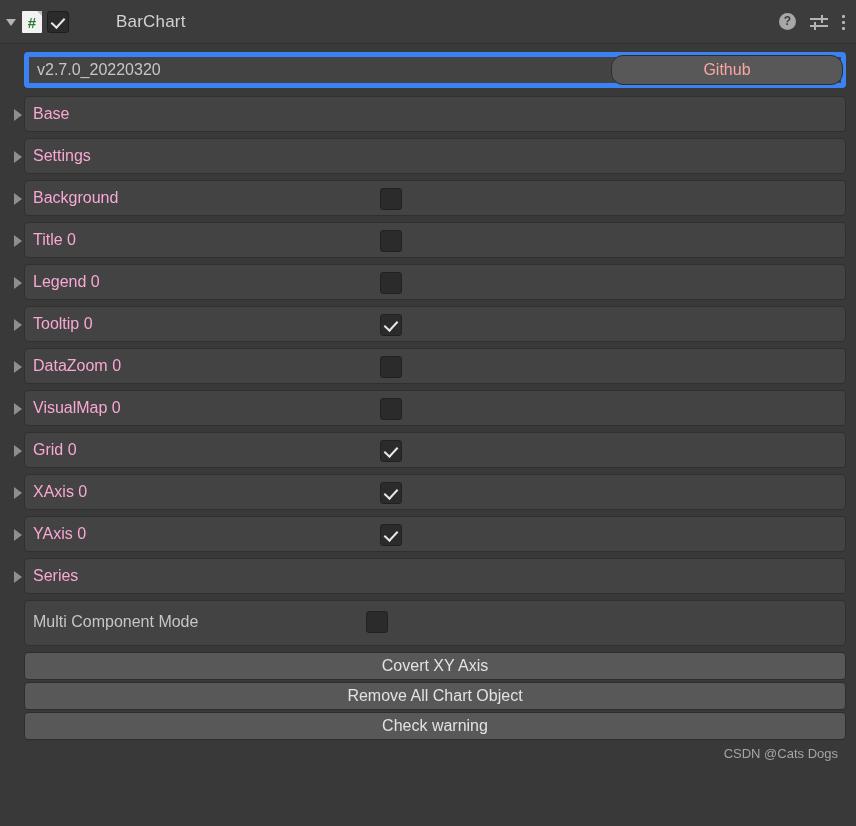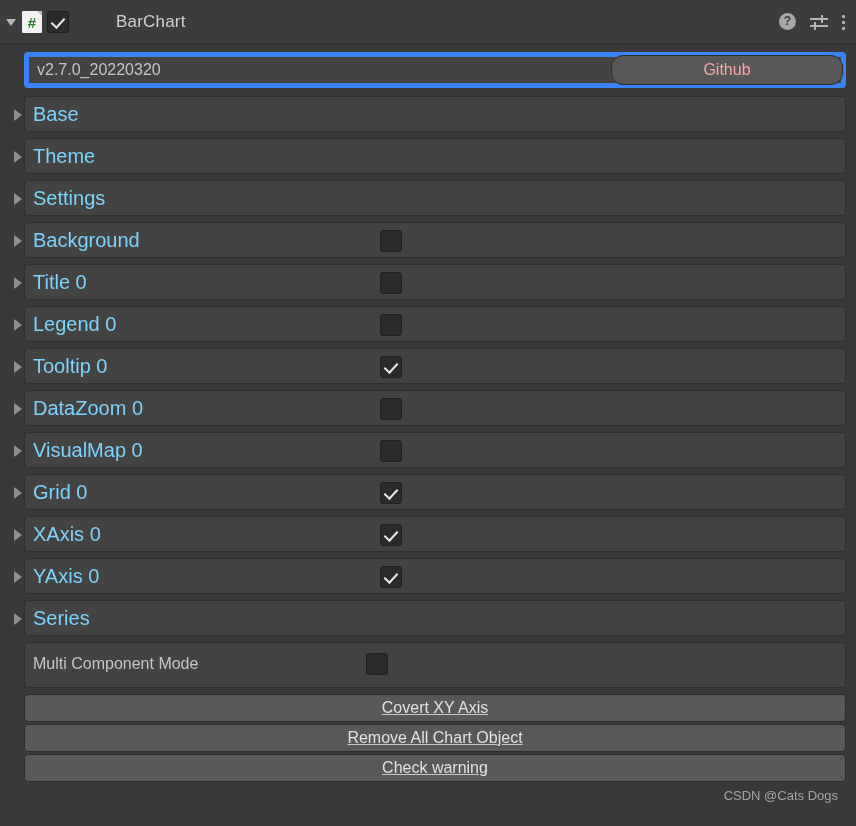--- a/index.html
+++ b/index.html
@@ -165,22 +165,22 @@
     height: 36px;
     background: #434343;
     border: 1px solid #303030;
     border-radius: 4px;
     box-sizing: border-box;
     display: flex;
     align-items: center;
     padding-left: 8px;
   }
   .panel-label {
-    font-size: 20px;
-    color: #7dd3fc;
+    font-size: 16px;
+    color: #f9a8d4;
   }
   .checkbox {
     position: absolute;
     left: 355px;
     top: 7px;
     width: 22px; height: 22px;
     background: #2b2b2b;
     border: 1px solid #212121;
     border-radius: 3px;
     box-sizing: border-box;
@@ -248,21 +248,20 @@
     padding-left: 8px;
   }
   .mode-row .mlabel { font-size: 16px; color: #c6c6c6; }
   .mode-row .checkbox { left: 341px; top: 4px; }
 
   
   .actions {
     position: relative;
     margin-left: 14px;
     padding: 0;
-    text-decoration: underline;
   }
   .action-btn {
     height: 28px;
     background: #585858;
     border: 1px solid #2d2d2d;
     border-radius: 4px;
     box-sizing: border-box;
     color: #e2e2e2;
     font-size: 16px;
     display: flex;
@@ -315,26 +314,20 @@
     <div id="sections">
         <div class="row">
           <div class="arrow"></div>
           <div class="panel">
             <span class="panel-label">Base</span>
           </div>
         </div>
         <div class="row">
           <div class="arrow"></div>
           <div class="panel">
-            <span class="panel-label">Theme</span>
-          </div>
-        </div>
-        <div class="row">
-          <div class="arrow"></div>
-          <div class="panel">
             <span class="panel-label">Settings</span>
           </div>
         </div>
         <div class="row">
           <div class="arrow"></div>
           <div class="panel">
             <span class="panel-label">Background</span>
             <div class="checkbox"></div>
           </div>
         </div>

